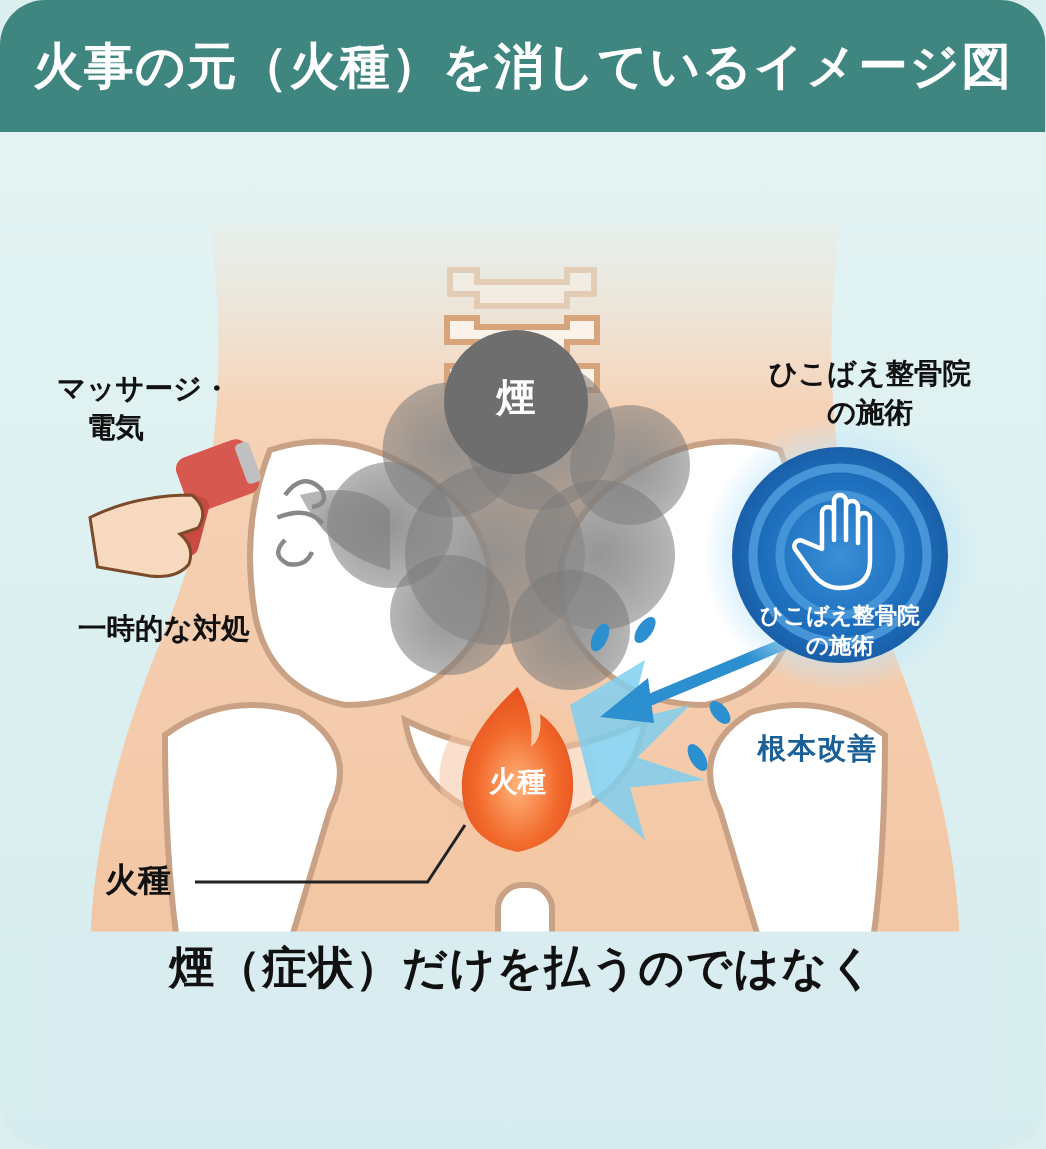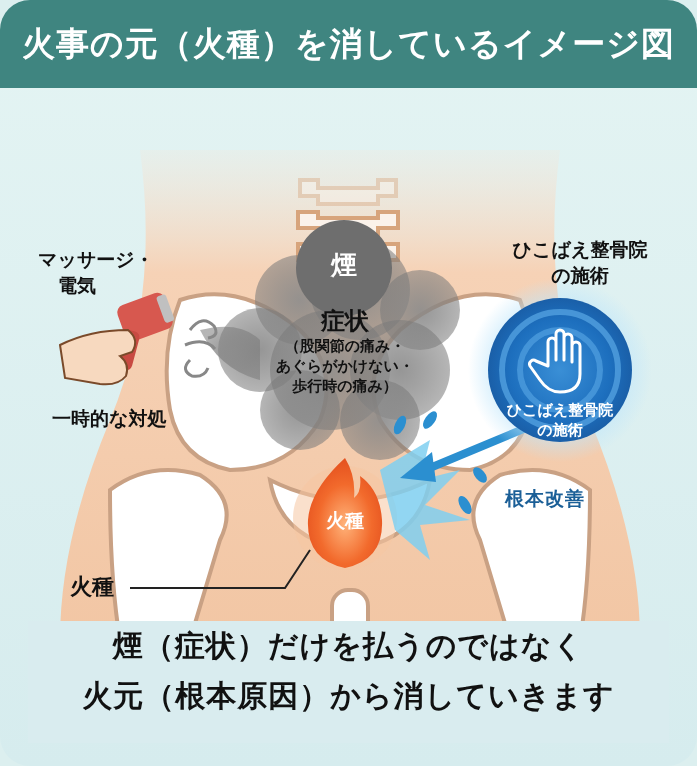--- a/index.html
+++ b/index.html
@@ -123,38 +123,31 @@
       <polyline points="130,588 285,588 310,550" fill="none" stroke="#222" stroke-width="2"></polyline>
     </svg>
 
     <div class="lbl" style="left:38px;top:158px;font-size:19px;line-height:26px;text-align:left;">
       <div>マッサージ・</div>
       <div style="padding-left:20px;">電気</div>
     </div>
     <div class="lbl" style="left:52px;top:318px;font-size:19px;">一時的な対処</div>
 
     <div class="lbl" style="left:314px;top:160px;width:60px;font-size:26px;color:#fff;">煙</div>
-    <div class="lbl" style="left:250px;top:218px;width:190px;">
-      <div style="font-size:24px;line-height:30px;">症状</div>
-      <div style="font-size:15px;line-height:20px;">（股関節の痛み・</div>
-      <div style="font-size:15px;line-height:20px;">あぐらがかけない・</div>
-      <div style="font-size:15px;line-height:20px;">歩行時の痛み）</div>
-    </div>
 
     <div class="lbl" style="left:480px;top:148px;width:200px;font-size:19px;line-height:26px;">
       <div>ひこばえ整骨院</div>
       <div>の施術</div>
     </div>
     <div class="lbl" style="left:490px;top:312px;width:140px;font-size:15px;line-height:20px;color:#fff;">
       <div>ひこばえ整骨院</div>
       <div>の施術</div>
     </div>
     <div class="lbl" style="left:505px;top:398px;font-size:19px;color:#1b5f97;letter-spacing:1px;">根本改善</div>
 
     <div class="lbl" style="left:312px;top:420px;width:66px;font-size:19px;color:#fff;">火種</div>
     <div class="lbl" style="left:70px;top:484px;font-size:22px;">火種</div>
   </div>
 
   <div class="footer">
     <div>煙（症状）だけを払うのではなく</div>
-    <div>火元（根本原因）から消していきます</div>
   </div>
 </div>
 
 </body></html>

